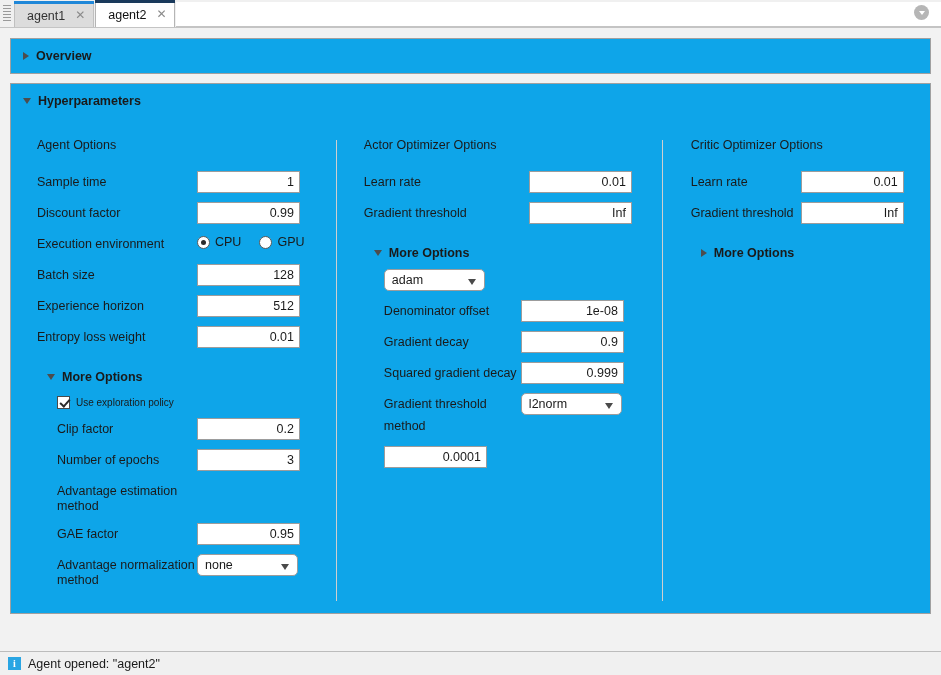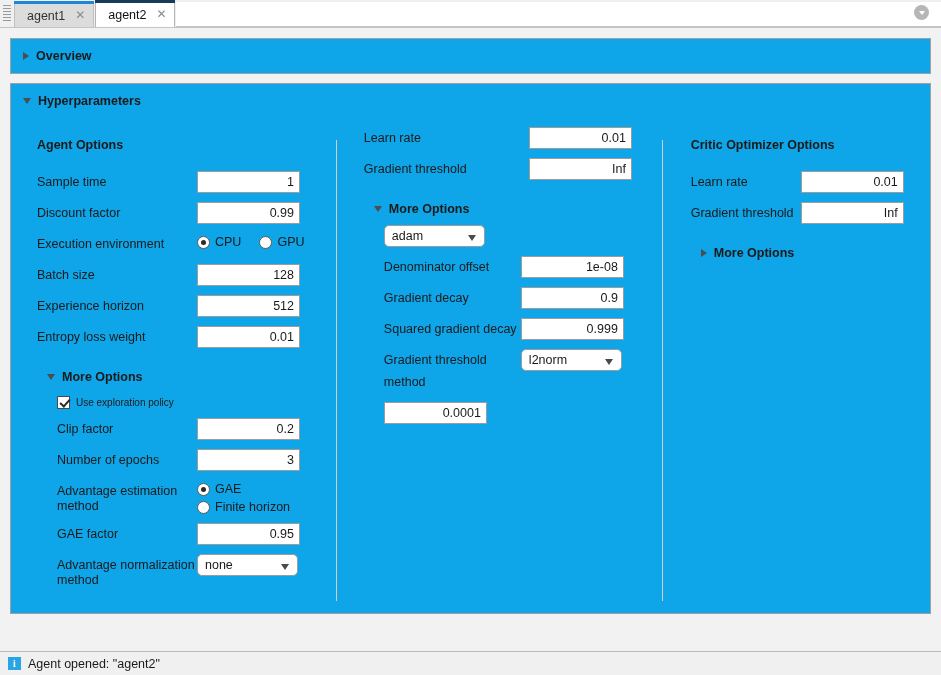--- a/index.html
+++ b/index.html
@@ -125,21 +125,21 @@
   .col.c1 { width: 327px; padding-left: 26px; }
   .col.c2 { width: 328px; padding-left: 28px; }
   .col.c3 { width: 270px; padding-left: 29px; }
   .col.c2::before, .col.c3::before {
     content: "";
     position: absolute;
     left: 0; top: 22px; bottom: 6px;
     width: 1px; background: #cfcfcf;
   }
   .col-title {
-    font-weight: bold;
+    font-weight: normal;
     font-size: 12.5px;
     margin: 20px 0 0 0;
     height: 24px;
   }
 
   
   .row {
     display: flex;
     align-items: flex-start;
     margin-top: 9px;
@@ -374,47 +374,38 @@
           <input class="tf" value="0.2" style="">
         </div>
 
         <div class="row indent">
           <span class="lbl w1i">Number of epochs</span>
           <input class="tf" value="3" style="">
         </div>
 
         <div class="row indent">
           <span class="lbl w1i twoline">Advantage estimation method</span>
-          <div class="radios">
-            <div class="radio on">
-              <span class="dot"></span>
-              <span class="rl">GAE</span>
-            </div>
-            <div class="radio">
-              <span class="dot"></span>
-              <span class="rl">Finite horizon</span>
-            </div>
-          </div>
         </div>
 
         <div class="row indent">
           <span class="lbl w1i">GAE factor</span>
           <input class="tf" value="0.95" style="">
         </div>
 
         <div class="row indent">
           <span class="lbl w1i twoline">Advantage normalization method</span>
           <div class="sel">
             <span>none</span>
             <span class="scaret"></span>
           </div>
         </div>
       </div>
 
       <div class="col c2">
+        <div class="col-title">Actor Optimizer Options</div>
 
         <div class="row">
           <span class="lbl w2">Learn rate</span>
           <input class="tf" value="0.01" style="">
         </div>
 
         <div class="row">
           <span class="lbl w2">Gradient threshold</span>
           <input class="tf" value="Inf" style="">
         </div>

